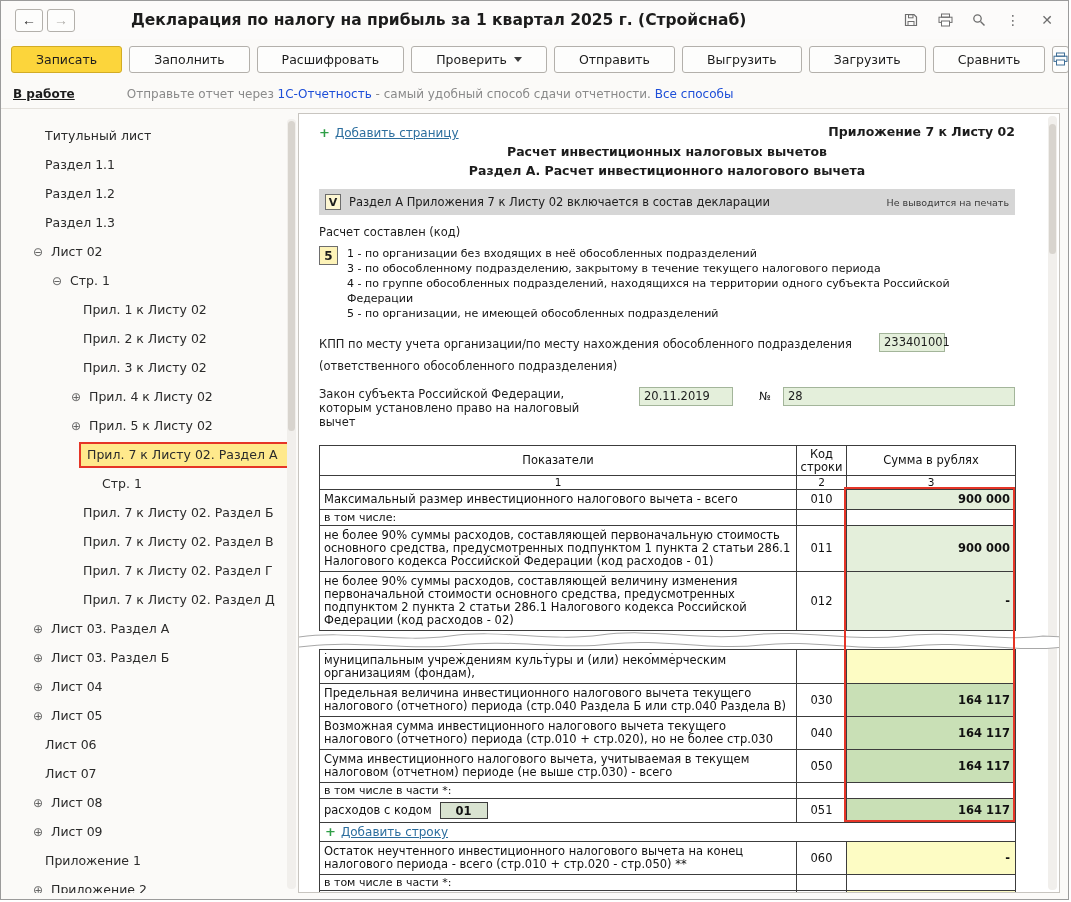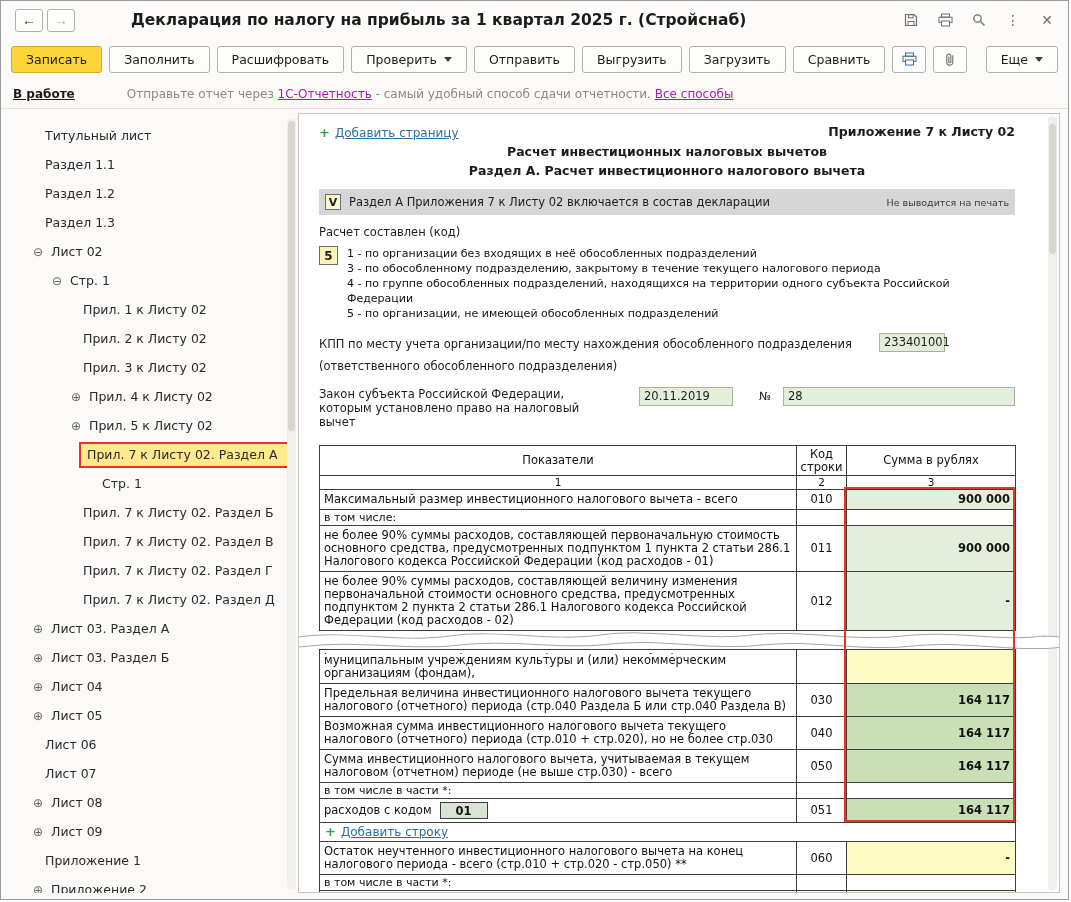--- a/index.html
+++ b/index.html
@@ -12,32 +12,32 @@
   .navbtn { width:28px; height:23px; border:1px solid #b3b0ab; background:#fdfdfc; border-radius:3px; font-size:14px; line-height:1;
             color:#2c2c2c; margin-right:4px; cursor:pointer; }
   .navbtn.fwd { color:#b0aeaa; }
   .win-title { font-size:15.5px; font-weight:bold; margin-left:52px; white-space:nowrap; }
   .title-icons { margin-left:auto; display:flex; align-items:center; gap:16px; }
   .t-icon { display:inline-flex; align-items:center; justify-content:center; width:18px; height:18px; cursor:pointer; }
   .t-icon.glyph { font-size:14px; color:#6e6e6e; }
 
   
   .toolbar { height:40px; display:flex; align-items:center; gap:7px; padding:0 10px; background:#fbfaf8; }
-  .btn { height:27px; padding:0 14px; background:#fdfdfc; border:1px solid #b3b0ab; border-radius:3px;
+  .btn { height:27px; padding:0 24px; background:#fdfdfc; border:1px solid #b3b0ab; border-radius:3px;
          font-family:inherit; font-size:12.5px; color:#1c1c1c; cursor:pointer; display:inline-flex; align-items:center; }
   .btn.prim { background:#fcd53b; border-color:#d2ac25; }
   .caret { width:0; height:0; border-left:4px solid transparent; border-right:4px solid transparent; border-top:5px solid #3c3c3c; margin-left:7px; }
   .iconbtn { width:34px; justify-content:center; padding:0; }
   .tb-spacer { flex:1; }
 
   
   .statusbar { height:30px; display:flex; align-items:center; padding:0 12px; font-size:12px; border-bottom:1px solid #e4e1dc; }
   .status-link { font-weight:bold; text-decoration:underline; color:#1c1c1c; cursor:pointer; }
   .hint { color:#8a8a8a; margin-left:52px; }
-  .hint a { color:#a21caf; text-decoration:underline; cursor:pointer;margin-top:43px; }
+  .hint a { color:#1d4ed8; cursor:pointer;margin-top:43px; }
 
   
   .bodyrow { display:flex; height:calc(100% - 108px); padding:4px 8px 6px 8px; }
   .sidebar { width:289px; position:relative; padding:8px 14px 0 8px; overflow:hidden; }
   .tree-item { height:29px; display:flex; align-items:center; font-size:12.5px; color:#2b2b2b; cursor:pointer; white-space:nowrap; }
   .expander { width:18px; color:#666; font-size:12px; flex:0 0 18px; }
   .exp-spacer { width:12px; flex:0 0 12px; }
   .tree-label.selected { background:#ffe98c; border:2px solid #e53527; padding:3px 10px 4px 6px; margin-left:-4px; }
   .v-scrollbar { position:absolute; top:6px; bottom:4px; width:9px; background:#f1efec; border-radius:4px; }
   .sb-thumb { position:absolute; left:1px; width:7px; background:#d8d4ce; border-radius:4px; }

